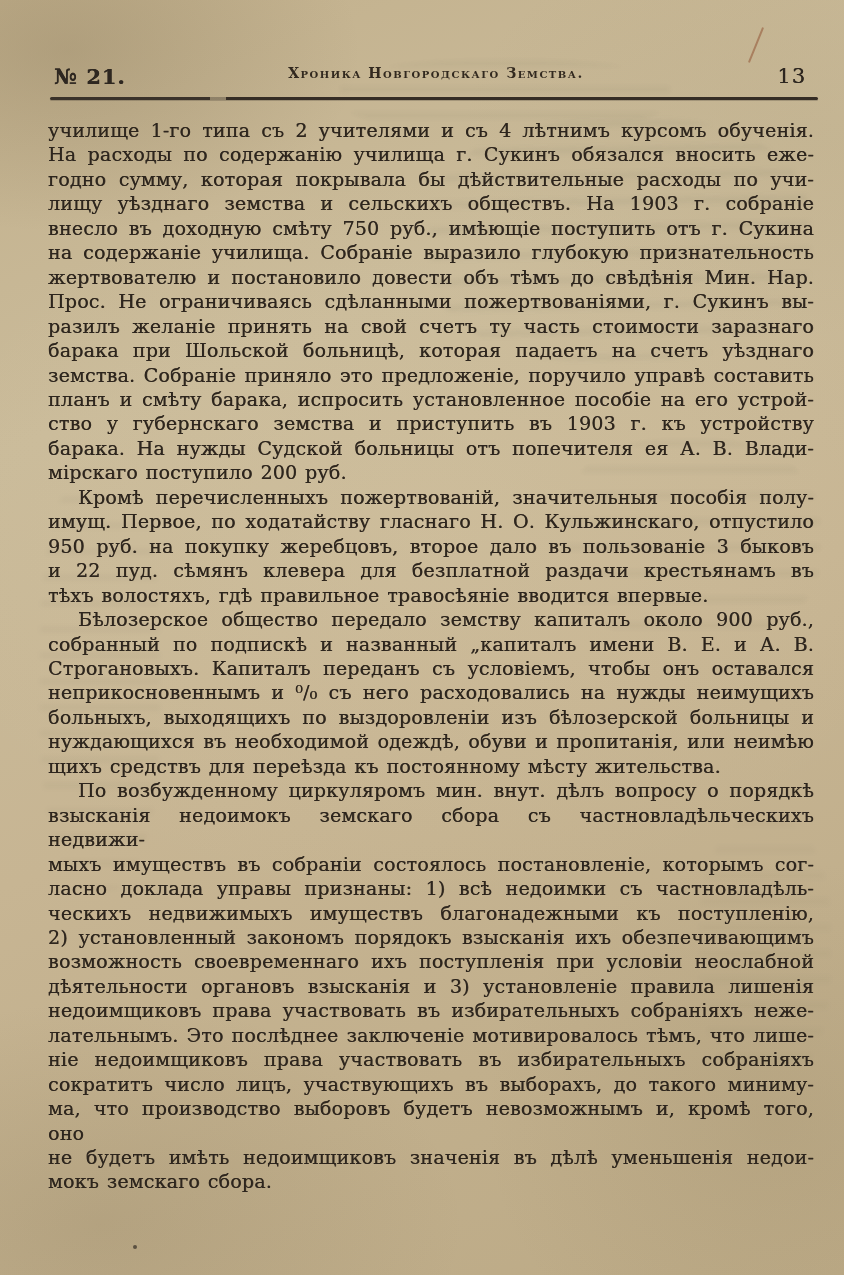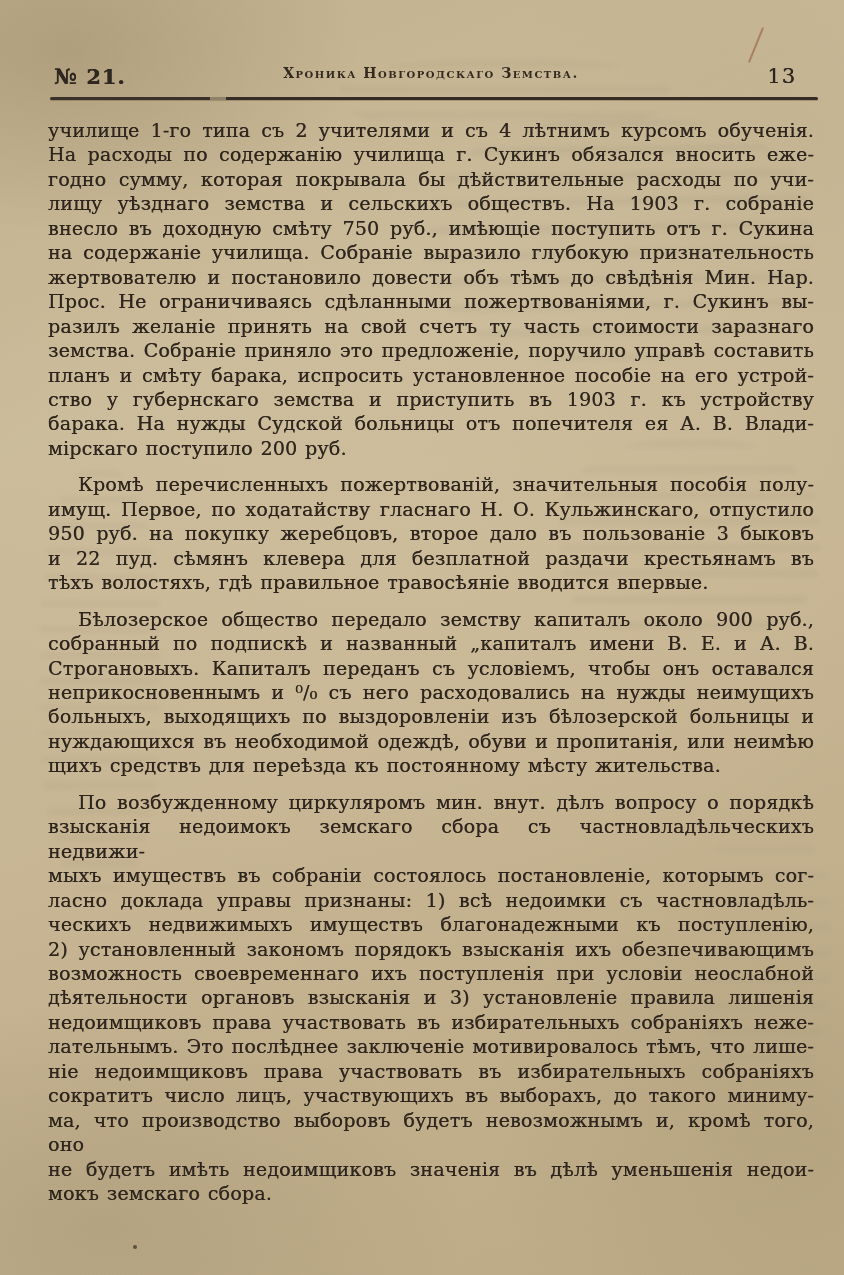--- a/index.html
+++ b/index.html
@@ -32,21 +32,21 @@
     pointer-events: none;
   }
   .smudge.s1 { left: 430px; top: 120px; width: 380px; height: 240px; transform: rotate(-1deg); }
   .smudge.s2 { left: 40px;  top: 470px; width: 120px; height: 420px; opacity: .7; }
   .smudge.s3 { left: 560px; top: 440px; width: 260px; height: 200px; opacity: .8; }
   .smudge.s4 { left: 340px; top: 60px;  width: 330px; height: 70px;  opacity: .8; }
   .smudge.s5 { left: 700px; top: 820px; width: 130px; height: 260px; opacity: .6; }
 
   .header {
     position: absolute;
-    left: 52px; right: 34px; top: 64px;
+    left: 52px; right: 24px; top: 64px;
     height: 28px;
     color: #2e2720;
   }
   .issue-number {
     position: absolute; left: 2px; top: 0;
     font-size: 21px; font-weight: bold; letter-spacing: 1px;
     text-shadow: .3px 0 0 currentColor;
   }
   .journal-title {
     position: absolute; left: 50%; top: 1px;
@@ -84,21 +84,21 @@
     word-spacing: 1.5px;
     text-shadow: .35px 0 0 rgba(45,37,29,.75);
   }
   .paragraph { margin: 0; }
   .line {
     text-align: justify;
     text-align-last: justify;
     white-space: normal;
   }
   .line.last-line { text-align-last: left; }
-  .line.indent-line { text-indent: 30px; margin-top: 12px; }
+  .line.indent-line { text-indent: 30px; }
 
   .ink-scratch {
     position: absolute;
     left: 755px; top: 26px;
     width: 2px; height: 38px;
     background: rgba(145,84,52,.55);
     transform: rotate(22deg);
     border-radius: 2px;
   }
   .ink-speck {
@@ -132,20 +132,21 @@
       <div class="paragraph">
         <div class="line">училище 1-го типа съ 2 учителями и съ 4 лѣтнимъ курсомъ обученія.</div>
         <div class="line">На расходы по содержанію училища г. Сукинъ обязался вносить еже-</div>
         <div class="line">годно сумму, которая покрывала бы дѣйствительные расходы по учи-</div>
         <div class="line">лищу уѣзднаго земства и сельскихъ обществъ. На 1903 г. собраніе</div>
         <div class="line">внесло въ доходную смѣту 750 руб., имѣющіе поступить отъ г. Сукина</div>
         <div class="line">на содержаніе училища. Собраніе выразило глубокую признательность</div>
         <div class="line">жертвователю и постановило довести объ тѣмъ до свѣдѣнія Мин. Нар.</div>
         <div class="line">Прос. Не ограничиваясь сдѣланными пожертвованіями, г. Сукинъ вы-</div>
         <div class="line">разилъ желаніе принять на свой счетъ ту часть стоимости заразнаго</div>
+        <div class="line">барака при Шольской больницѣ, которая падаетъ на счетъ уѣзднаго</div>
         <div class="line">земства. Собраніе приняло это предложеніе, поручило управѣ составить</div>
         <div class="line">планъ и смѣту барака, испросить установленное пособіе на его устрой-</div>
         <div class="line">ство у губернскаго земства и приступить въ 1903 г. къ устройству</div>
         <div class="line">барака. На нужды Судской больницы отъ попечителя ея А. В. Влади-</div>
         <div class="line last-line">мірскаго поступило 200 руб.</div>
       </div>
       <div class="paragraph">
         <div class="line indent-line">Кромѣ перечисленныхъ пожертвованій, значительныя пособія полу-</div>
         <div class="line">имущ. Первое, по ходатайству гласнаго Н. О. Кульжинскаго, отпустило</div>
         <div class="line">950 руб. на покупку жеребцовъ, второе дало въ пользованіе 3 быковъ</div>

